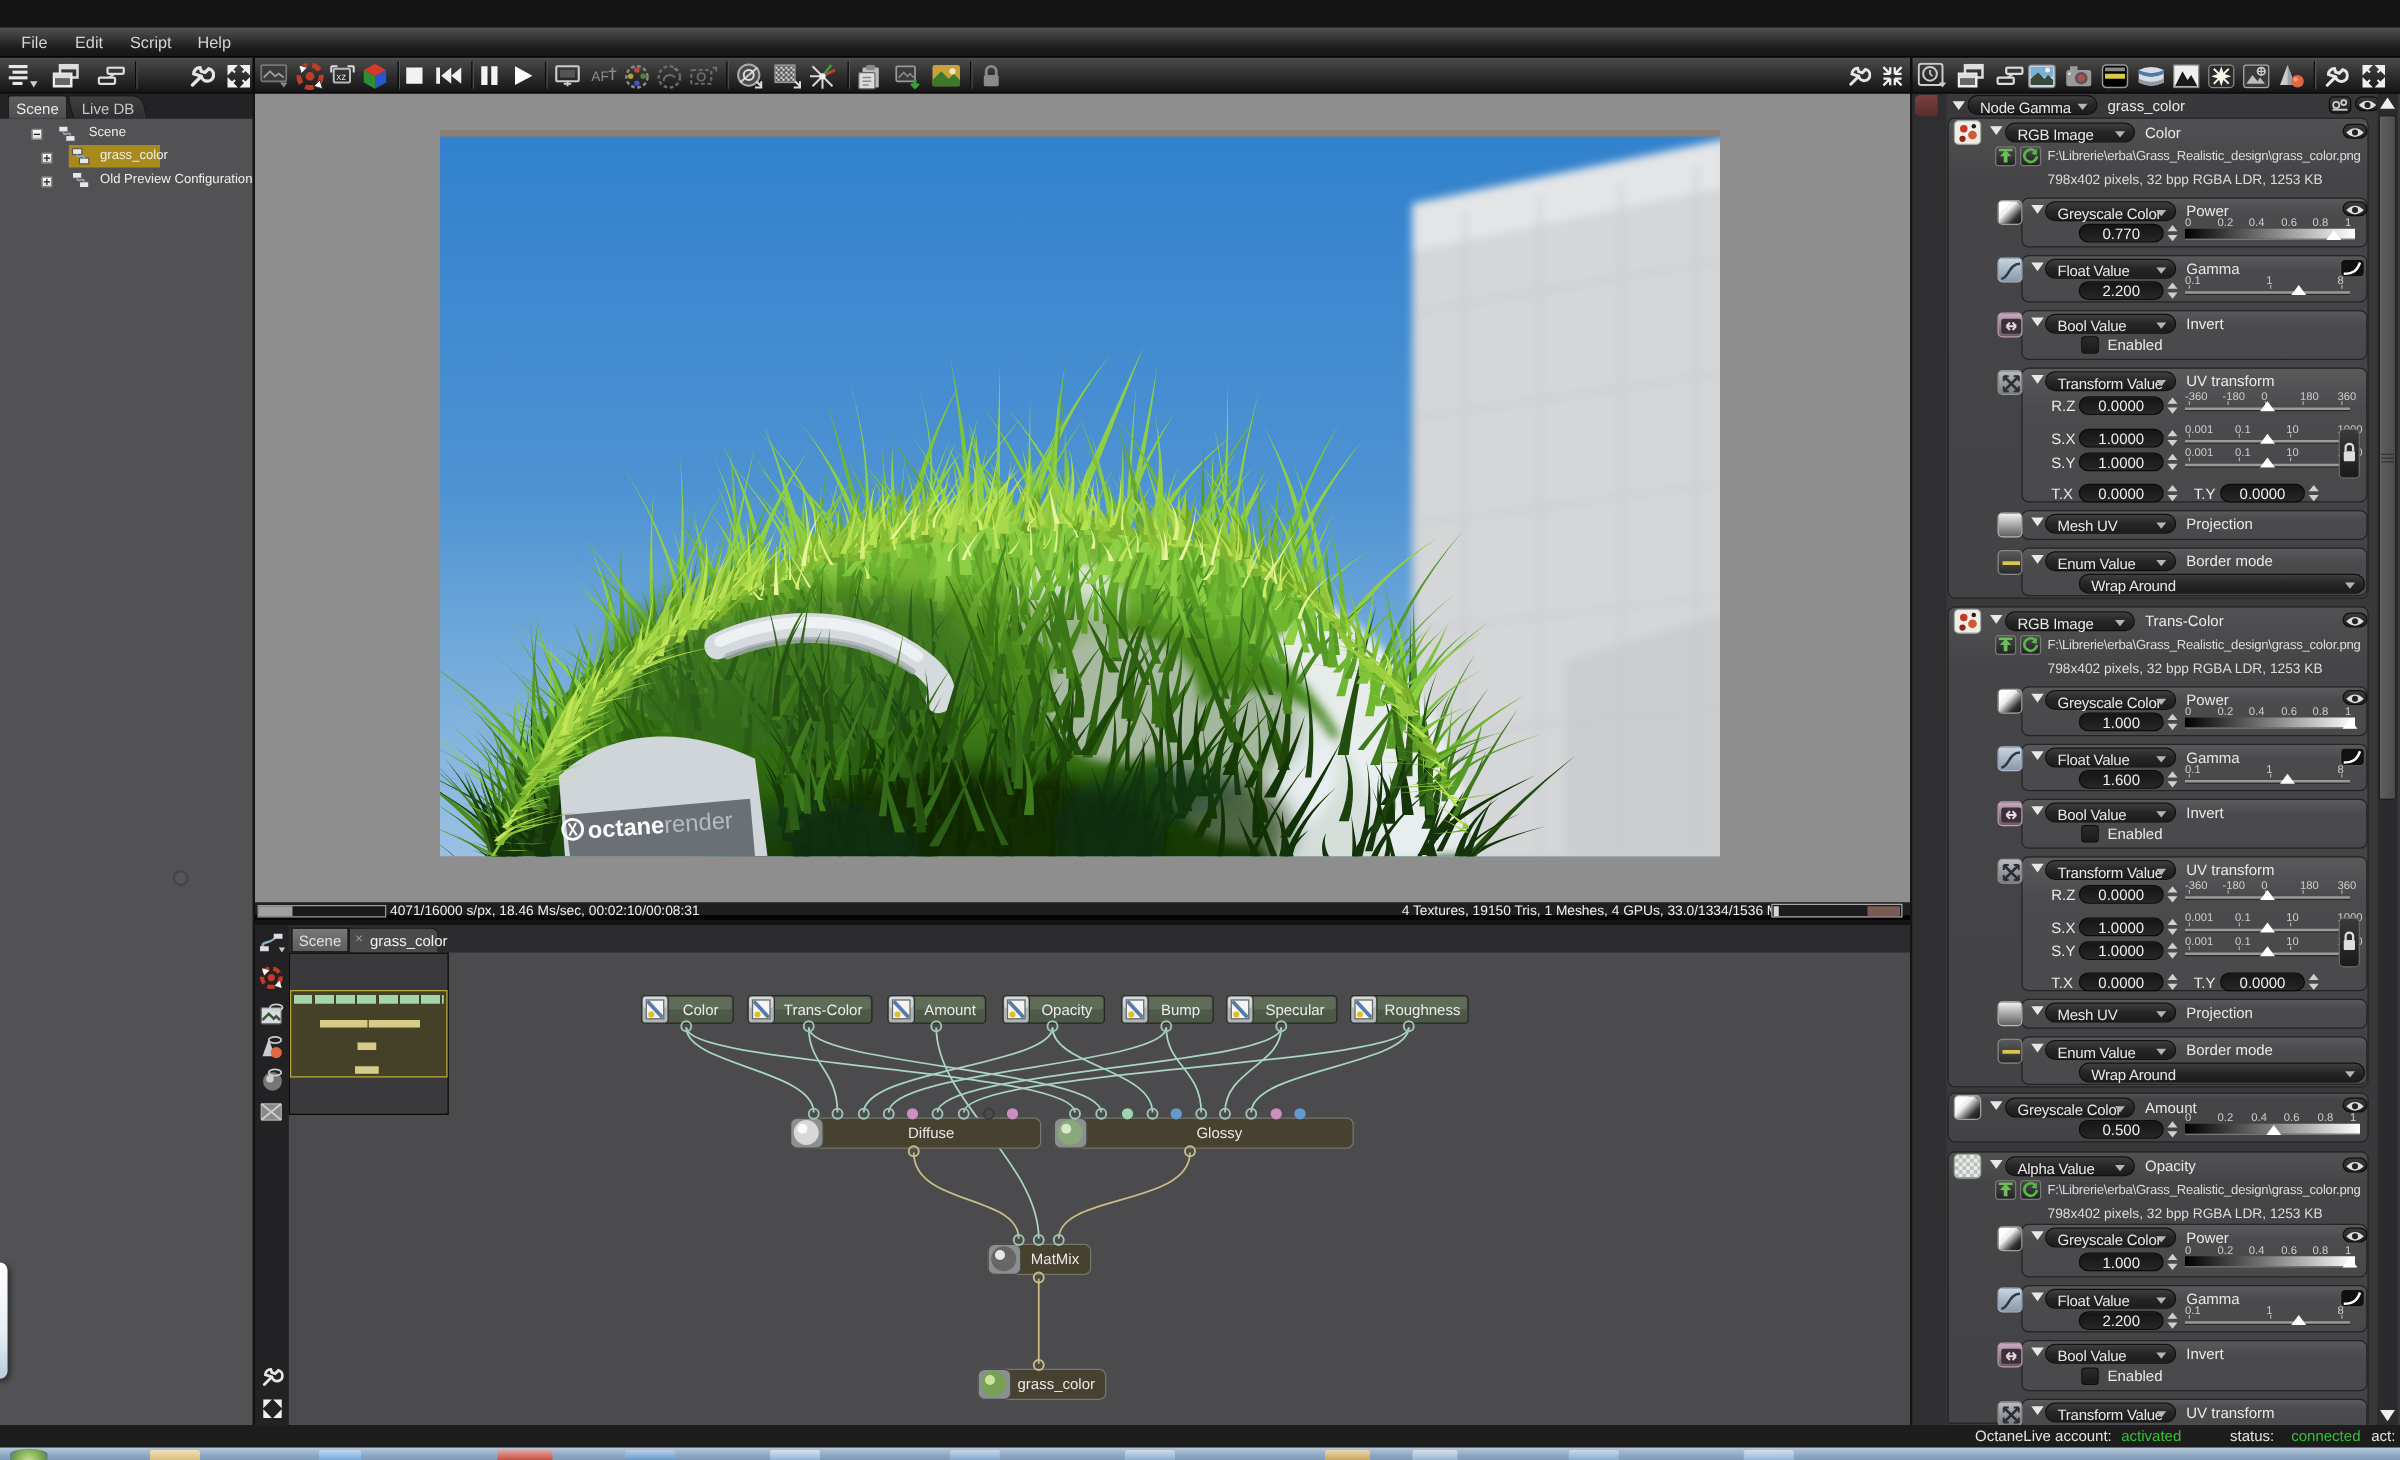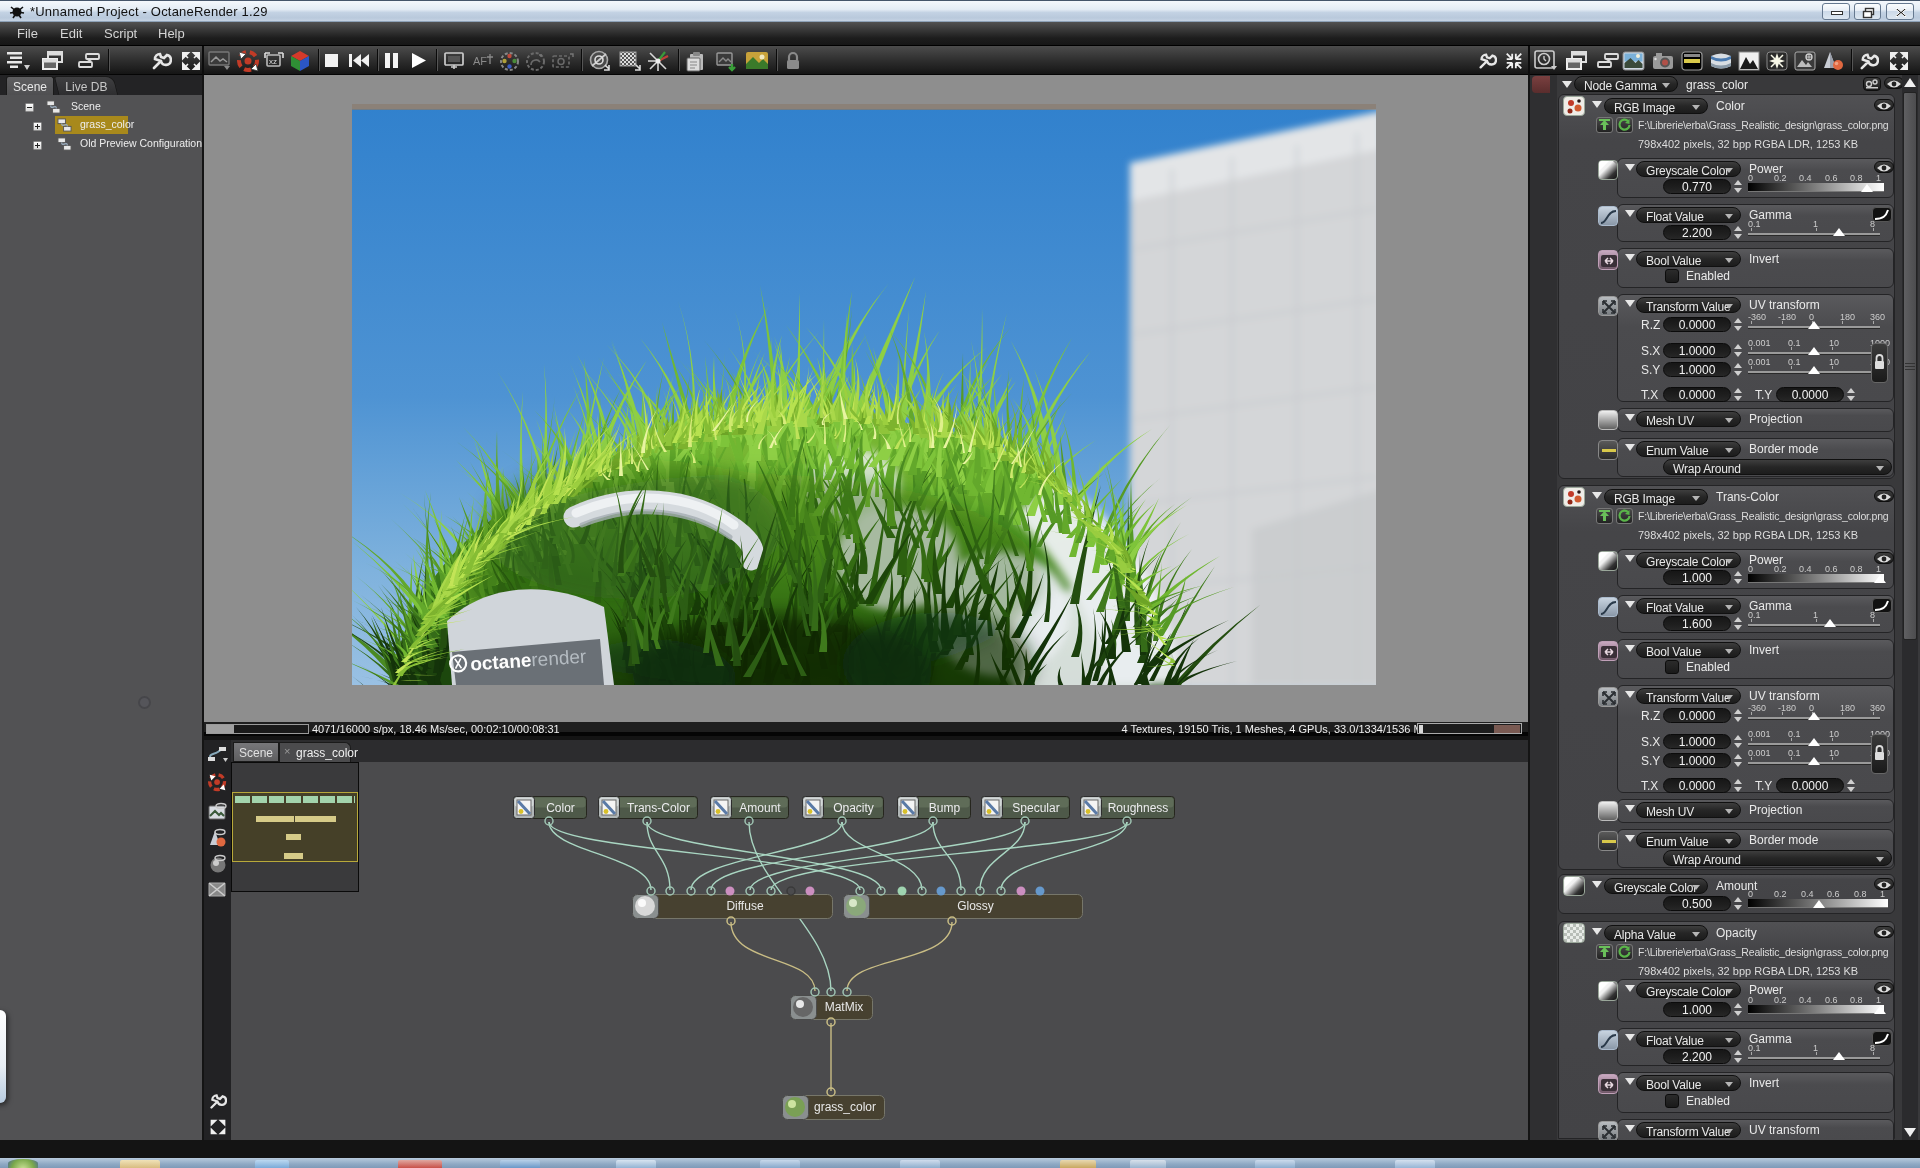--- a/index.html
+++ b/index.html
@@ -52,41 +52,20 @@
 .chk{position:absolute;width:14px;height:14px;background:linear-gradient(#2b2b2b,#1a1a1a);border:1px solid #0c0c0c;border-radius:3px}
 
 #livebar{left:0;top:1140px;width:1920px;height:18px;background:#1d1d1d;font-size:12px;color:#e4e4e4}
 #taskbar{left:0;top:1158px;width:1920px;height:10px;background:linear-gradient(#b8cadd,#8fa9c4 60%,#7e9ab8)}
 .tico{position:absolute;top:2px;height:8px;border-radius:2px 2px 0 0}
 </style>
 </head>
 <body>
 <div id="root">
 
-<div id="tbar" class="abs">
-  <svg class="abs" style="left:9px;top:3px" width="16" height="16" viewBox="0 0 16 16">
-        <circle cx="8" cy="8" r="4.5" fill="#111"></circle>
-        <path d="M8 8L2 3M8 8L14 3M8 8L1 9M8 8L15 9M8 8L4 14M8 8L12 14" stroke="#111" stroke-width="1.6" fill="none"></path>
-      </svg>
-  <div class="title">*Unnamed Project - OctaneRender 1.29</div>
-  <div class="wbtn" style="left:1822px;width:28px">
-        <div class="abs" style="left:8px;top:7px;width:12px;height:4px;background:#fff;border:1px solid #333"></div>
-      </div>
-  <div class="wbtn" style="left:1854px;width:27px">
-    <svg class="abs" style="left:7px;top:3px" width="13" height="12" viewBox="0 0 13 12">
-          <rect x="3.5" y="1.5" width="8" height="6" fill="#fff" stroke="#333" stroke-width="1.4"></rect>
-          <rect x="1.5" y="4.5" width="8" height="6" fill="#fff" stroke="#333" stroke-width="1.4"></rect>
-        </svg>
-  </div>
-  <div class="wbtn" style="left:1886px;width:28px">
-    <svg class="abs" style="left:8px;top:3px" width="12" height="11" viewBox="0 0 12 11">
-          <path d="M2 1L6 4.5L10 1L11.2 2.2L7.4 5.5L11.2 8.8L10 10L6 6.5L2 10L0.8 8.8L4.6 5.5L0.8 2.2Z" fill="#2a2a2a" stroke="#fff" stroke-width="1"></path>
-        </svg>
-  </div>
-</div>
 
 <div id="toolrow" class="abs">
 
   <svg class="abs" style="left:6px;top:4px" width="26" height="22" viewBox="0 0 26 22">
         <rect x="1" y="2" width="15" height="2.5" fill="#e8e8e8"></rect>
         <rect x="4" y="6.5" width="12" height="2.5" fill="#e8e8e8"></rect>
         <rect x="1" y="11" width="15" height="2.5" fill="#e8e8e8"></rect>
         <rect x="4" y="15.5" width="8" height="2.5" fill="#e8e8e8"></rect>
         <path d="M18 15l6 0-3 5z" fill="#d0d0d0"></path>
       </svg>
@@ -2634,20 +2613,27 @@
 <div class="abs" style="left:372px;top:0;width:16px;height:16px;background:#2b2b2d"><svg width="16" height="16" viewBox="0 0 16 16">
           <path d="M8 3 L14 12 L2 12Z" fill="#f0f0f0"></path>
         </svg></div>
 <div class="abs" style="left:373px;top:17px;width:14px;height:548px;background:linear-gradient(90deg,#606062,#4c4c4e);border:1px solid #222;border-radius:2px"></div>
 <div class="abs" style="left:375px;top:288px;width:10px;height:1px;background:#333;box-shadow:0 3px 0 #333,0 6px 0 #333"></div>
 <div class="abs" style="left:372px;top:1049px;width:16px;height:16px;background:#2b2b2d"><svg width="16" height="16" viewBox="0 0 16 16">
           <path d="M8 13 L14 4 L2 4Z" fill="#f0f0f0"></path>
         </svg></div>
 </div>
 
+<div id="livebar" class="abs">
+ <span class="abs" style="left:1580px;top:2px">OctaneLive account:</span>
+ <span class="abs" style="left:1697px;top:2px;color:#35c135">activated</span>
+ <span class="abs" style="left:1784px;top:2px">status:</span>
+ <span class="abs" style="left:1833px;top:2px;color:#35c135">connected</span>
+ <span class="abs" style="left:1897px;top:2px">act:</span>
+</div>
 <div id="taskbar" class="abs">
  <div class="abs" style="left:8px;top:1px;width:30px;height:9px;background:radial-gradient(circle at 50% 120%,#cfe49a,#7aa84a 60%,#4a6a9a);border-radius:50% 50% 0 0"></div>
  <div class="tico" style="left:120px;width:40px;background:linear-gradient(#f0e2b8,#d8bc80)"></div>
  <div class="tico" style="left:255px;width:34px;background:linear-gradient(#bcd8f0,#7aaad8)"></div>
  <div class="tico" style="left:398px;width:44px;background:linear-gradient(#e0a8a0,#c85048)"></div>
  <div class="tico" style="left:500px;width:40px;background:linear-gradient(#b8d0e8,#6a98c8)"></div>
  <div class="tico" style="left:616px;width:40px;background:linear-gradient(#d8e4f0,#93b3d3)"></div>
  <div class="tico" style="left:760px;width:40px;background:linear-gradient(#c8d8ea,#87a8cb)"></div>
  <div class="tico" style="left:900px;width:40px;background:linear-gradient(#d0dcec,#8eaecd)"></div>
  <div class="tico" style="left:1060px;width:36px;background:linear-gradient(#e8d8b0,#c8a860)"></div>

